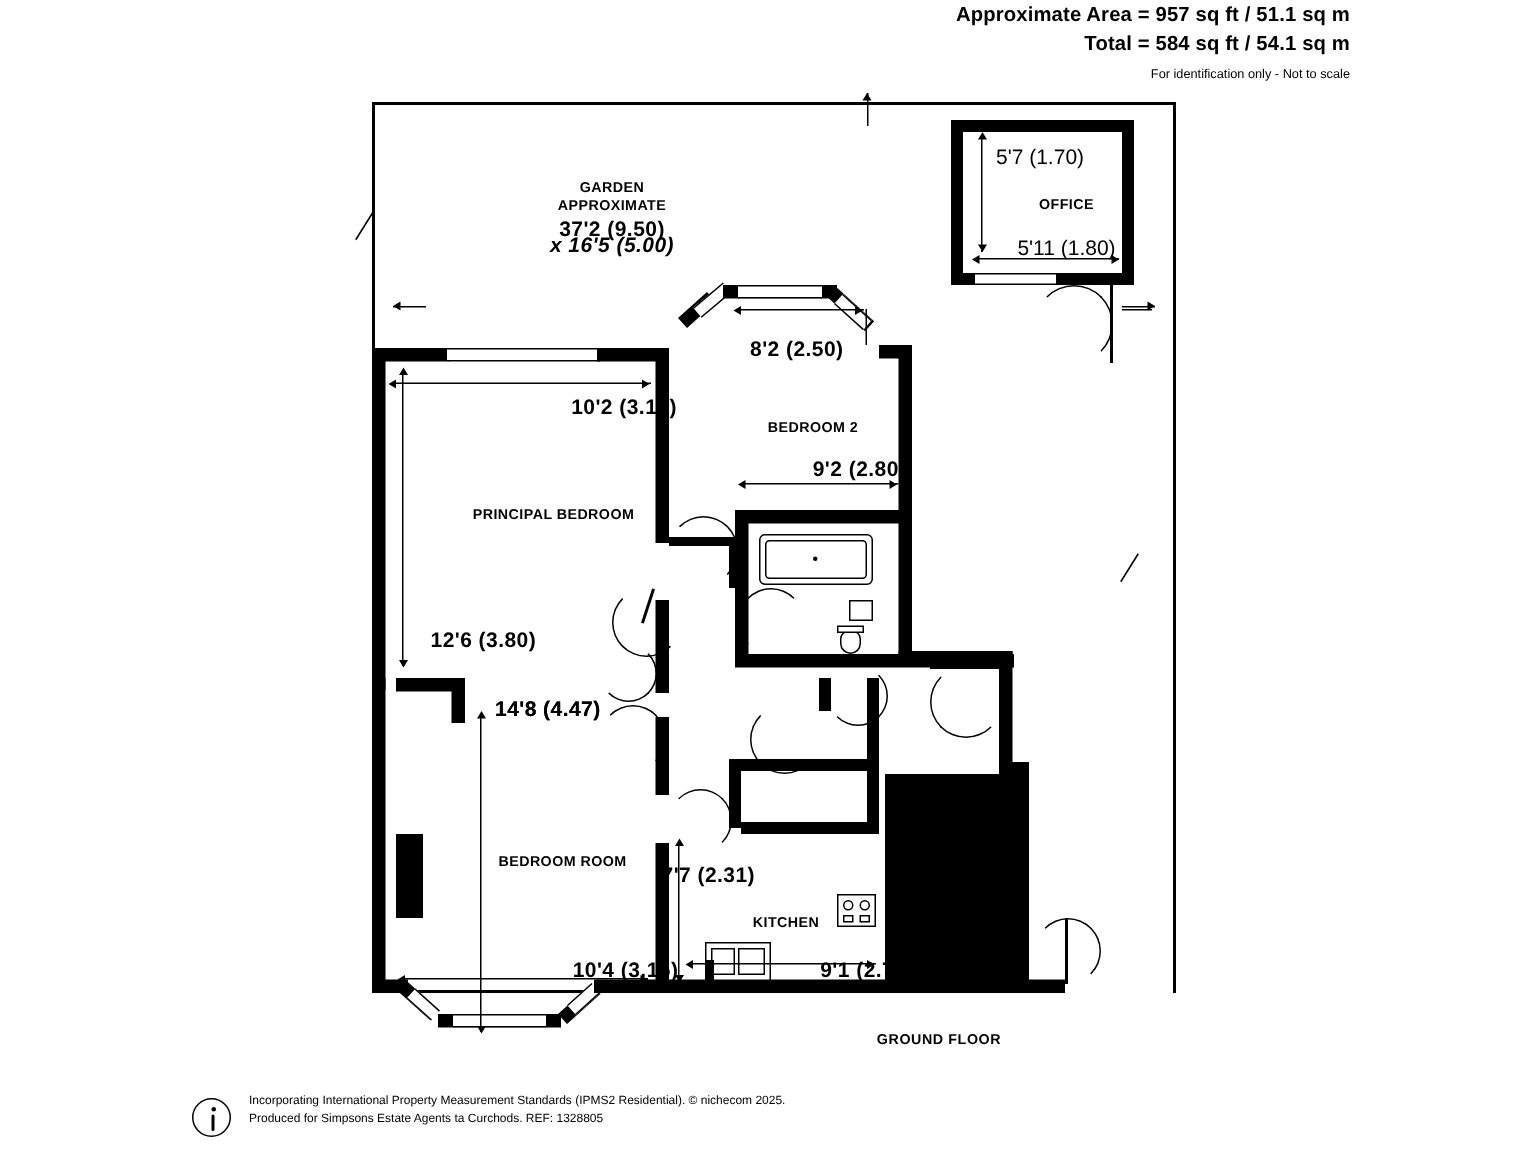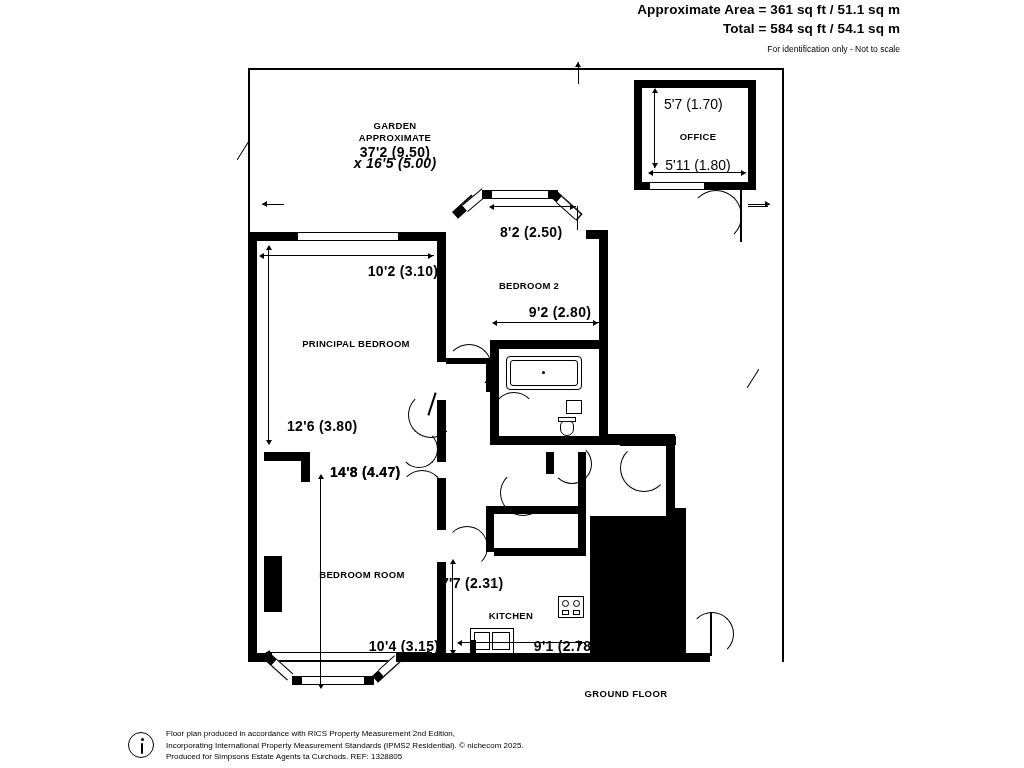--- a/index.html
+++ b/index.html
@@ -46,20 +46,21 @@
     font-size: 14px;
     white-space: nowrap;
   }
   .lbl.bold {
     font-weight: 700;
     letter-spacing: 0.3px;
   }
   .lbl.ctr {
     text-align: right;
     transform: translateX(-50%);
+    margin-left: 13px;
   }
   .wall {
     position: absolute;
     background: #000000;
   }
   .fillblack {
     position: absolute;
     background: #000000;
   }
   .dimline {
@@ -156,21 +157,21 @@
     box-sizing: border-box;
     background: #fff;
   }
 </style>
 </head>
 <body>
 
 <div class="page">
 
   <div class="header">
-    <div>Approximate Area = 361 sq ft / 51.1 sq m</div>
+    <div>Approximate Area = 957 sq ft / 51.1 sq m</div>
     <div>Total = 584 sq ft / 54.1 sq m</div>
     <div class="disclaimer">For identification only - Not to scale</div>
   </div>
 
   <div class="wall" style="left:248px; top:68px; width:536px; height:2px;"></div>
 
   <div class="wall" style="left:248px; top:68px; width:2px; height:170px;"></div>
 
   <div class="wall" style="left:782px; top:68px; width:2px; height:594px;"></div>
 
@@ -349,19 +350,18 @@
   <div class="lbl bold" style="left:330px; top:464px;">14'8 (4.47)</div>
 
   <div class="gf-label">GROUND FLOOR</div>
 
   <div class="footer">
     <div class="footer-badge">
       <div class="i-dot"></div>
       <div class="i-stem"></div>
     </div>
     <div class="footer-text">
-      <div>Floor plan produced in accordance with RICS Property Measurement 2nd Edition,</div>
       <div>Incorporating International Property Measurement Standards (IPMS2 Residential).   © nichecom 2025.</div>
       <div>Produced for Simpsons Estate Agents ta Curchods.   REF: 1328805</div>
     </div>
   </div>
 
 </div>
 
 </body></html>

